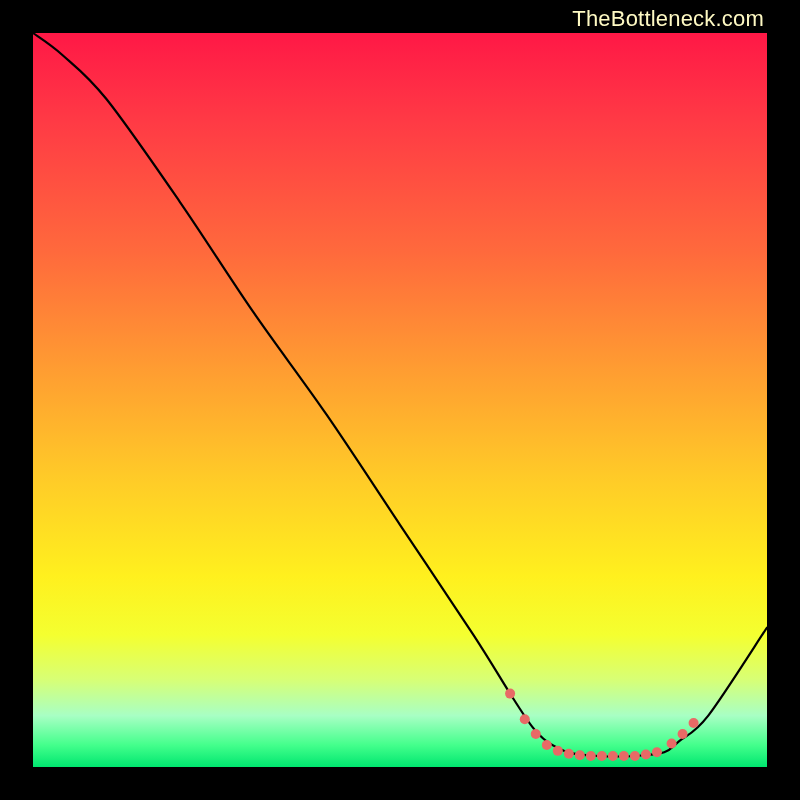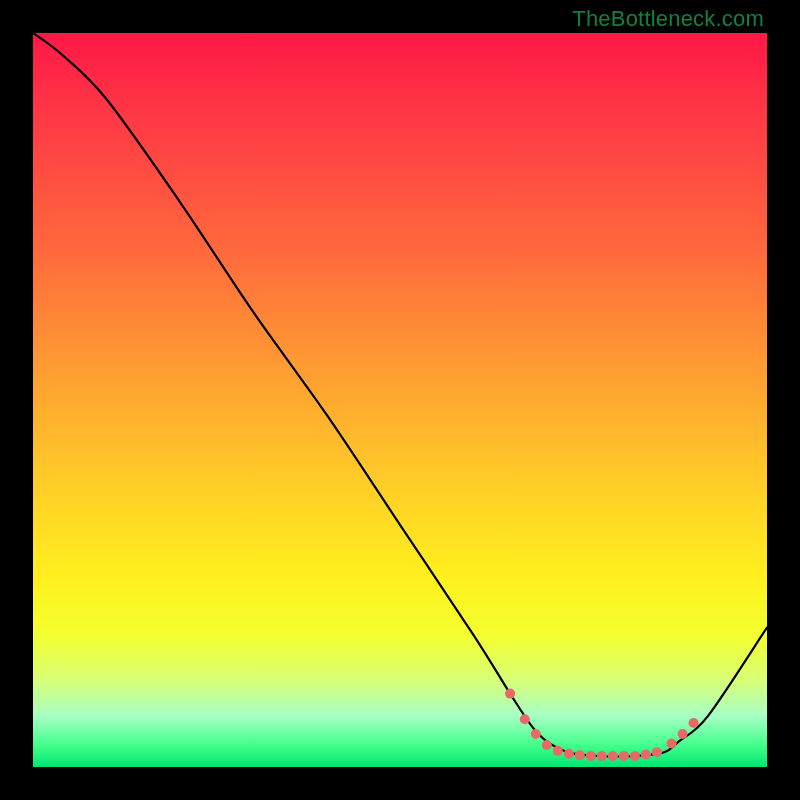--- a/index.html
+++ b/index.html
@@ -32,21 +32,21 @@
       #00e66f 100%
     );
   }
   .watermark {
     position: absolute;
     top: 6px;
     right: 36px;
     font-family: Arial, Helvetica, sans-serif;
     font-size: 22px;
     font-weight: 400;
-    color: #15803d;
+    color: #fef9c3;
     letter-spacing: 0.2px;
   }
   .curve-svg {
     position: absolute;
     left: 33px;
     top: 33px;
     width: 734px;
     height: 734px;
   }
   .curve-path {

